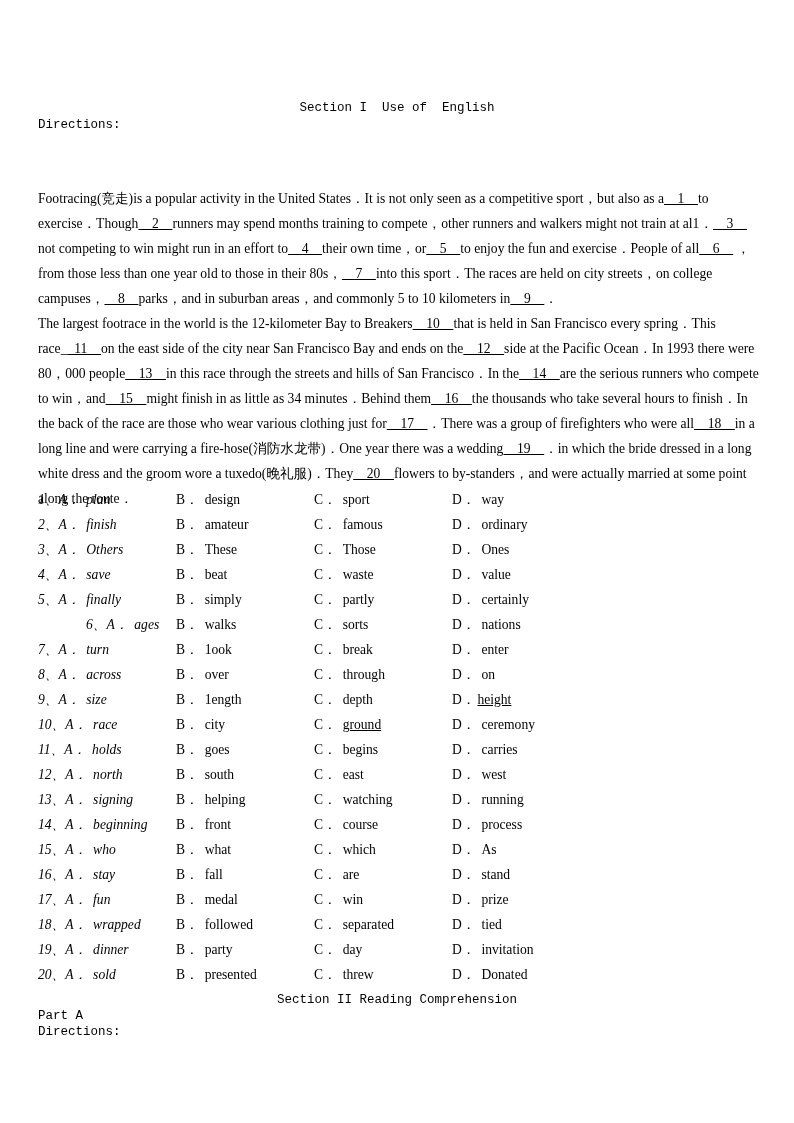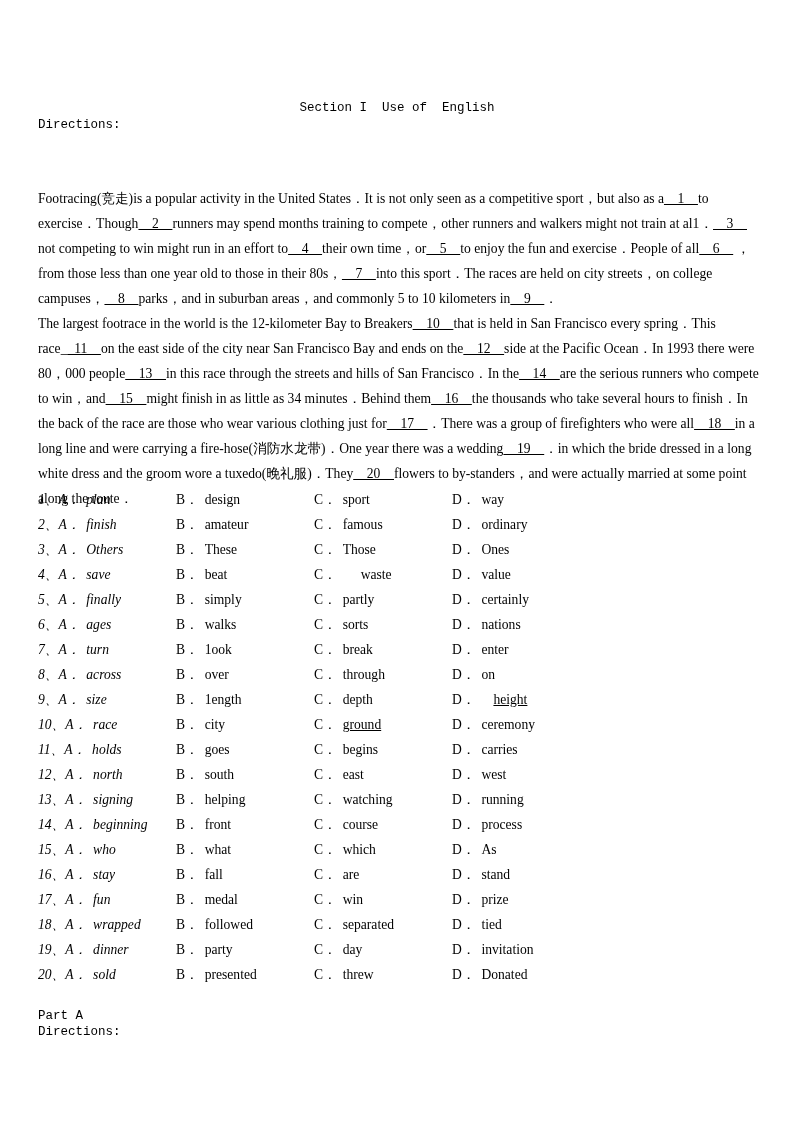--- a/index.html
+++ b/index.html
@@ -57,52 +57,52 @@
       </div>
       <div class="opt-row">
         <span class="c-a"><span style="position: static;">3、A．</span><span style="position: static; margin-left: 6px;">Others</span></span>
         <span class="c-b"><span style="position: static;">B．</span><span style="position: static; margin-left: 6px;">These</span></span>
         <span class="c-c"><span style="position: static;">C．</span><span style="position: static; margin-left: 6px;">Those</span></span>
         <span class="c-d"><span style="position: static;">D．</span><span style="position: static; margin-left: 6px;">Ones</span></span>
       </div>
       <div class="opt-row">
         <span class="c-a"><span style="position: static;">4、A．</span><span style="position: static; margin-left: 6px;">save</span></span>
         <span class="c-b"><span style="position: static;">B．</span><span style="position: static; margin-left: 6px;">beat</span></span>
-        <span class="c-c"><span style="position: static;">C．</span><span style="position: static; margin-left: 24px;">waste</span></span>
+        <span class="c-c"><span style="position: static;">C．</span><span style="position: static; margin-left: 6px;">waste</span></span>
         <span class="c-d"><span style="position: static;">D．</span><span style="position: static; margin-left: 6px;">value</span></span>
       </div>
       <div class="opt-row">
         <span class="c-a"><span style="position: static;">5、A．</span><span style="position: static; margin-left: 6px;">finally</span></span>
         <span class="c-b"><span style="position: static;">B．</span><span style="position: static; margin-left: 6px;">simply</span></span>
         <span class="c-c"><span style="position: static;">C．</span><span style="position: static; margin-left: 6px;">partly</span></span>
         <span class="c-d"><span style="position: static;">D．</span><span style="position: static; margin-left: 6px;">certainly</span></span>
       </div>
       <div class="opt-row">
-        <span class="c-a"><span style="position: static;">6、A．</span><span style="position: static; margin-left: 6px;">ages</span></span>
+        <span class="c-a"><span style="position: static; margin-left: 48px;">6、A．</span><span style="position: static; margin-left: 6px;">ages</span></span>
         <span class="c-b"><span style="position: static;">B．</span><span style="position: static; margin-left: 6px;">walks</span></span>
         <span class="c-c"><span style="position: static;">C．</span><span style="position: static; margin-left: 6px;">sorts</span></span>
         <span class="c-d"><span style="position: static;">D．</span><span style="position: static; margin-left: 6px;">nations</span></span>
       </div>
       <div class="opt-row">
         <span class="c-a"><span style="position: static;">7、A．</span><span style="position: static; margin-left: 6px;">turn</span></span>
         <span class="c-b"><span style="position: static;">B．</span><span style="position: static; margin-left: 6px;">1ook</span></span>
         <span class="c-c"><span style="position: static;">C．</span><span style="position: static; margin-left: 6px;">break</span></span>
         <span class="c-d"><span style="position: static;">D．</span><span style="position: static; margin-left: 6px;">enter</span></span>
       </div>
       <div class="opt-row">
         <span class="c-a"><span style="position: static;">8、A．</span><span style="position: static; margin-left: 6px; text-align: right;">across</span></span>
         <span class="c-b"><span style="position: static;">B．</span><span style="position: static; margin-left: 6px;">over</span></span>
         <span class="c-c"><span style="position: static;">C．</span><span style="position: static; margin-left: 6px;">through</span></span>
         <span class="c-d"><span style="position: static;">D．</span><span style="position: static; margin-left: 6px;">on</span></span>
       </div>
       <div class="opt-row">
         <span class="c-a"><span style="position: static;">9、A．</span><span style="position: static; margin-left: 6px;">size</span></span>
         <span class="c-b"><span style="position: static;">B．</span><span style="position: static; margin-left: 6px;">1ength</span></span>
         <span class="c-c"><span style="position: static;">C．</span><span style="position: static; margin-left: 6px;">depth</span></span>
-        <span class="c-d"><span style="position: static;">D．</span><span style="position: static; margin-left: 18px; text-decoration: underline;">height</span></span>
+        <span class="c-d"><span style="position: static;">D．</span><span style="position: static; margin-left: 2px; text-decoration: underline;">height</span></span>
       </div>
       <div class="opt-row">
         <span class="c-a"><span style="position: static;">10、A．</span><span style="position: static; margin-left: 6px;">race</span></span>
         <span class="c-b"><span style="position: static;">B．</span><span style="position: static; margin-left: 6px;">city</span></span>
         <span class="c-c"><span style="position: static;">C．</span><span style="position: static; margin-left: 6px; text-decoration: underline;">ground</span></span>
         <span class="c-d"><span style="position: static;">D．</span><span style="position: static; margin-left: 6px;">ceremony</span></span>
       </div>
       <div class="opt-row">
         <span class="c-a"><span style="position: static;">11、A．</span><span style="position: static; margin-left: 6px;">holds</span></span>
         <span class="c-b"><span style="position: static;">B．</span><span style="position: static; margin-left: 6px;">goes</span></span>
@@ -158,15 +158,16 @@
         <span class="c-d"><span style="position: static;">D．</span><span style="position: static; margin-left: 6px;">invitation</span></span>
       </div>
       <div class="opt-row">
         <span class="c-a"><span style="position: static;">20、A．</span><span style="position: static; margin-left: 6px;">sold</span></span>
         <span class="c-b"><span style="position: static;">B．</span><span style="position: static; margin-left: 6px;">presented</span></span>
         <span class="c-c"><span style="position: static;">C．</span><span style="position: static; margin-left: 6px;">threw</span></span>
         <span class="c-d"><span style="position: static;">D．</span><span style="position: static; margin-left: 6px;">Donated</span></span>
       </div>
     </div>
 
+  <div class="sec2 mono">Section II Reading Comprehension</div>
   <div class="partA mono">Part A</div>
   <div class="dir2 mono">Directions:</div>
 </div>
 
 </body></html>

